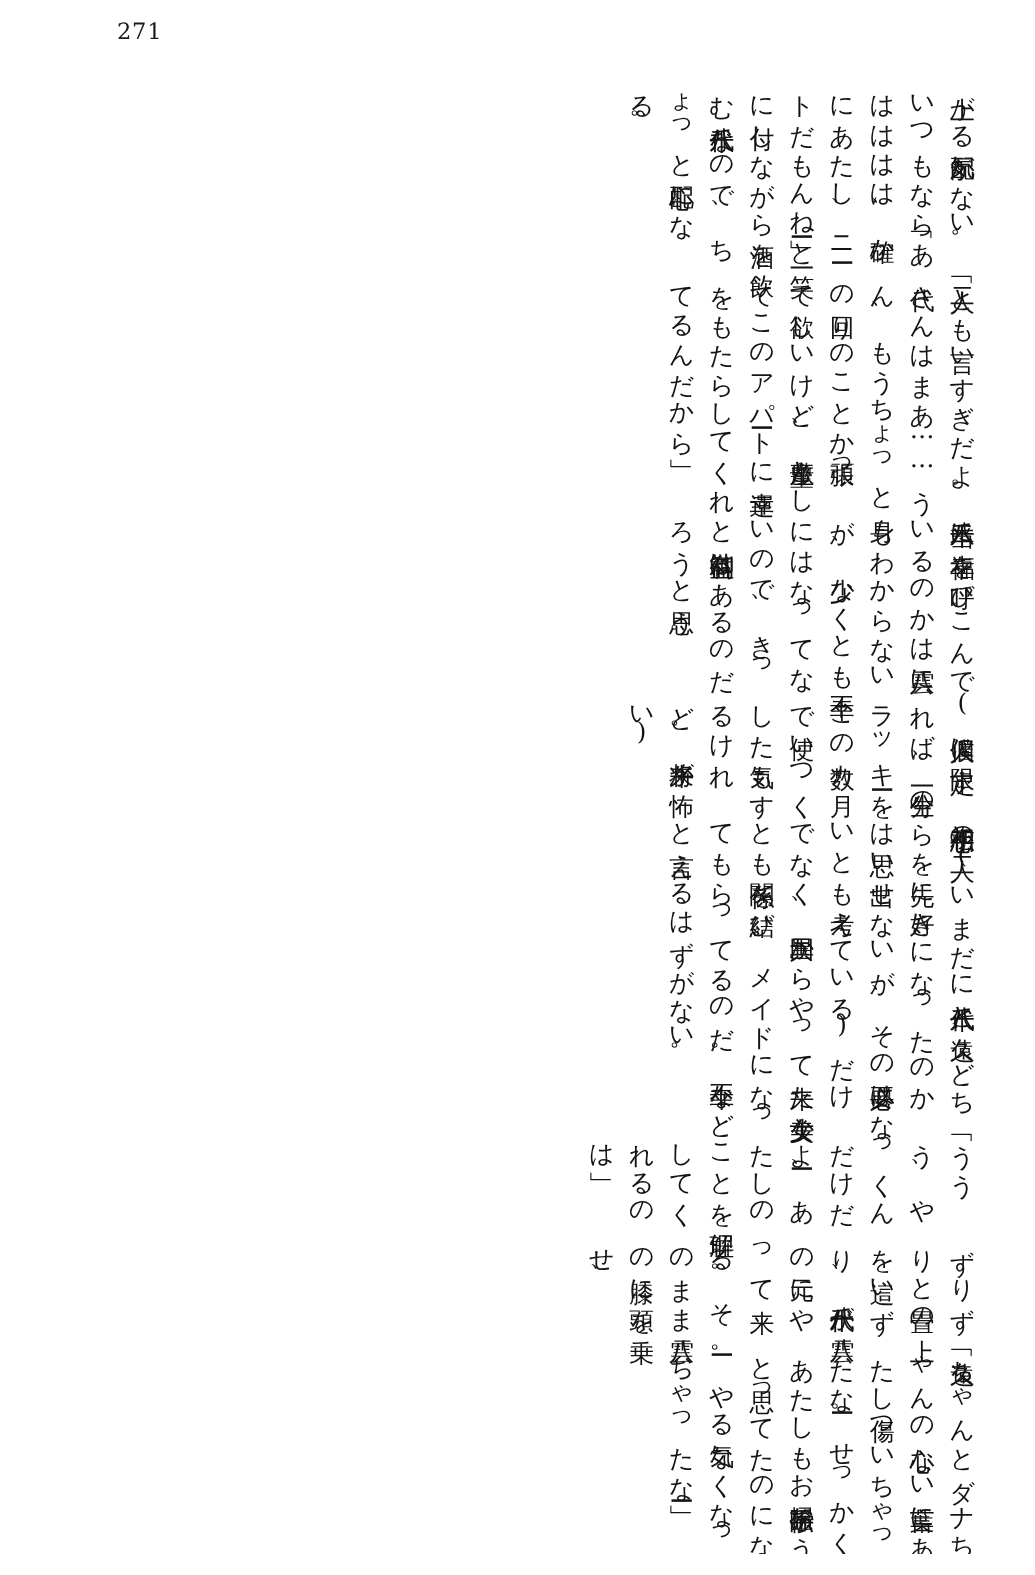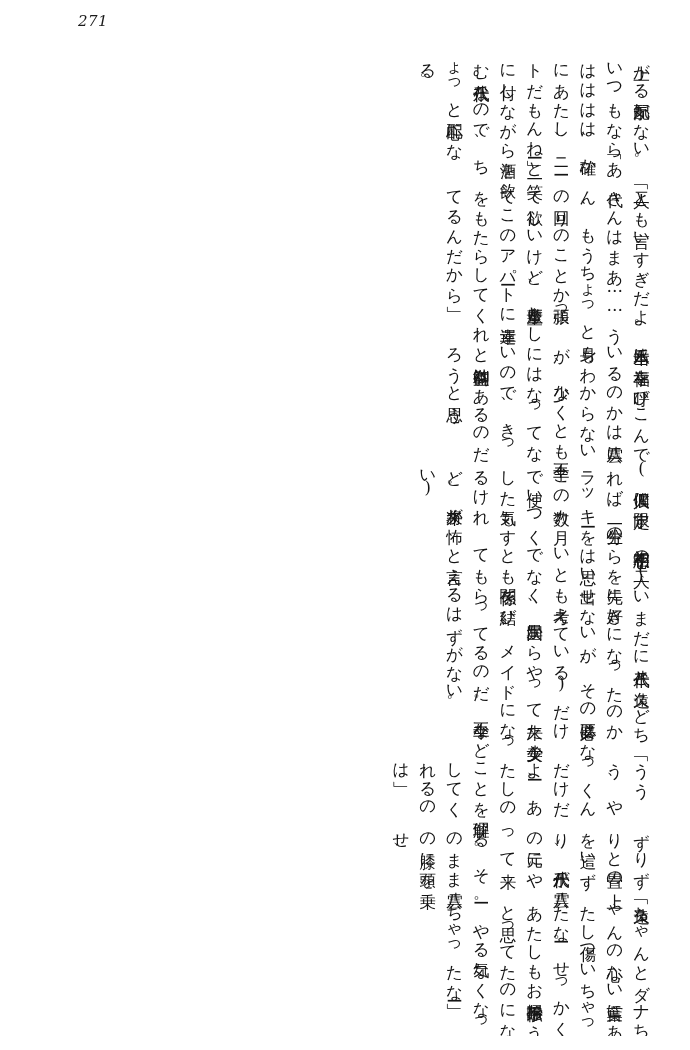--- a/index.html
+++ b/index.html
@@ -19,21 +19,20 @@
     width: 690px;
     height: 1050px;
     background: #ffffff;
     box-sizing: border-box;
   }
   .page-number {
     position: absolute;
     top: 12px;
     left: 78px;
     font-size: 15px;
-    font-style: italic;
     font-family: "DejaVu Serif", "Liberation Serif", serif;
     color: #1a1a1a;
     letter-spacing: 0.5px;
   }
   .text-body {
     position: absolute;
     top: 52px;
     left: 36px;
     right: 36px;
     bottom: 14px;

